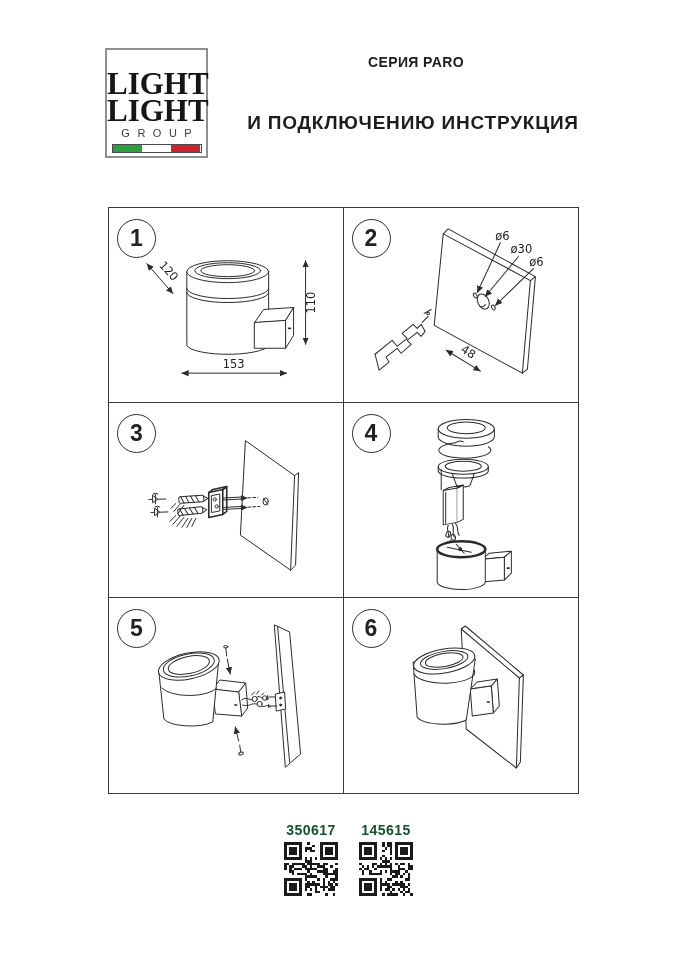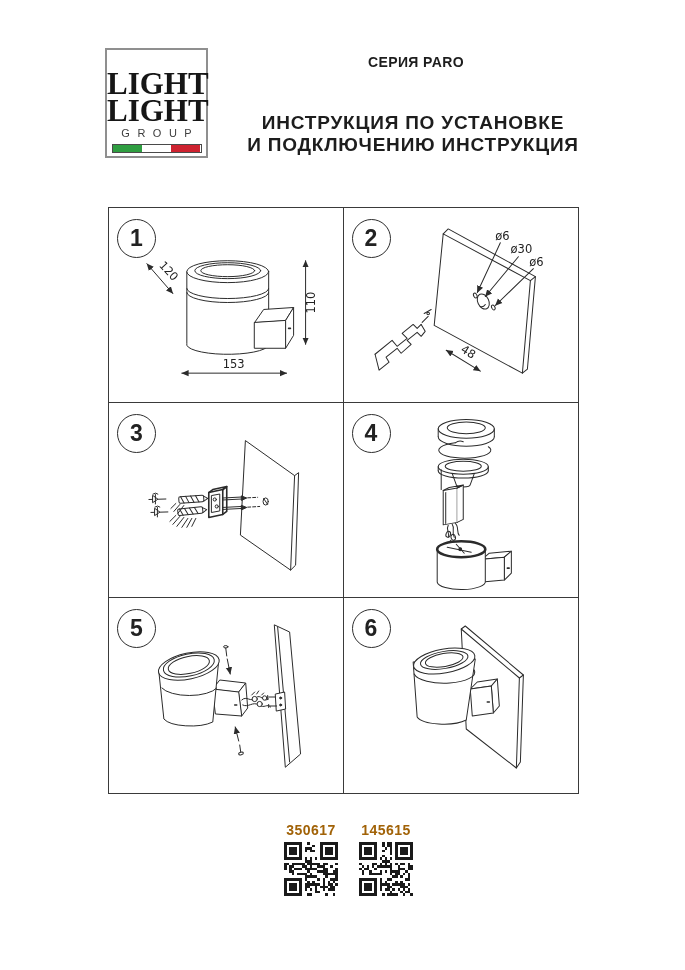--- a/index.html
+++ b/index.html
@@ -35,21 +35,21 @@
   .cell.br{border-right:1.3px solid #3a3a3a;}
   .cell.bb{border-bottom:1.3px solid #3a3a3a;}
   .step-num{position:absolute;left:8px;top:11px;width:37px;height:37px;
         border:1.4px solid #2e2e2e;border-radius:50%;display:flex;align-items:center;
         justify-content:center;font-weight:700;font-size:23px;color:#222;background:#fff;z-index:2;}
   .cell svg.draw{position:absolute;left:0;top:0;width:100%;height:100%;}
   .dim{font-family:"DejaVu Sans",sans-serif;font-size:11.5px;fill:#222;}
 
   
   .qr-block{position:absolute;top:822px;width:54px;text-align:center;}
-  .qr-label{font-weight:700;font-size:14px;letter-spacing:.5px;color:#a16207;margin-bottom:4px;}
+  .qr-label{font-weight:700;font-size:14px;letter-spacing:.5px;color:#14532d;margin-bottom:4px;}
   .qr-box{width:54px;height:54px;}
 </style>
 </head>
 <body>
 
 <div class="page">
 
   <div class="logo-box">
     <div class="logo-light">LIGHT</div>
     <div class="logo-star">LIGHT</div>
@@ -58,21 +58,20 @@
       <div class="flag-seg flag-green"></div>
       <div class="flag-seg flag-white"></div>
       <div class="flag-seg flag-red"></div>
     </div>
   </div>
 
   <div class="header-series">
     <div>СЕРИЯ PARO</div>
   </div>
   <div class="header-title">
-    <div>ИНСТРУКЦИЯ ПО УСТАНОВКЕ</div>
     <div>И ПОДКЛЮЧЕНИЮ ИНСТРУКЦИЯ</div>
   </div>
 
   <div class="grid">
 
     <div class="cell br bb">
       <div class="step-num">1</div>
       <svg class="draw" viewBox="0 0 234 195" preserveAspectRatio="none">
         <defs>
           <marker id="arr1" viewBox="0 0 10 10" refX="8.5" refY="5" markerWidth="8" markerHeight="8" orient="auto-start-reverse">

